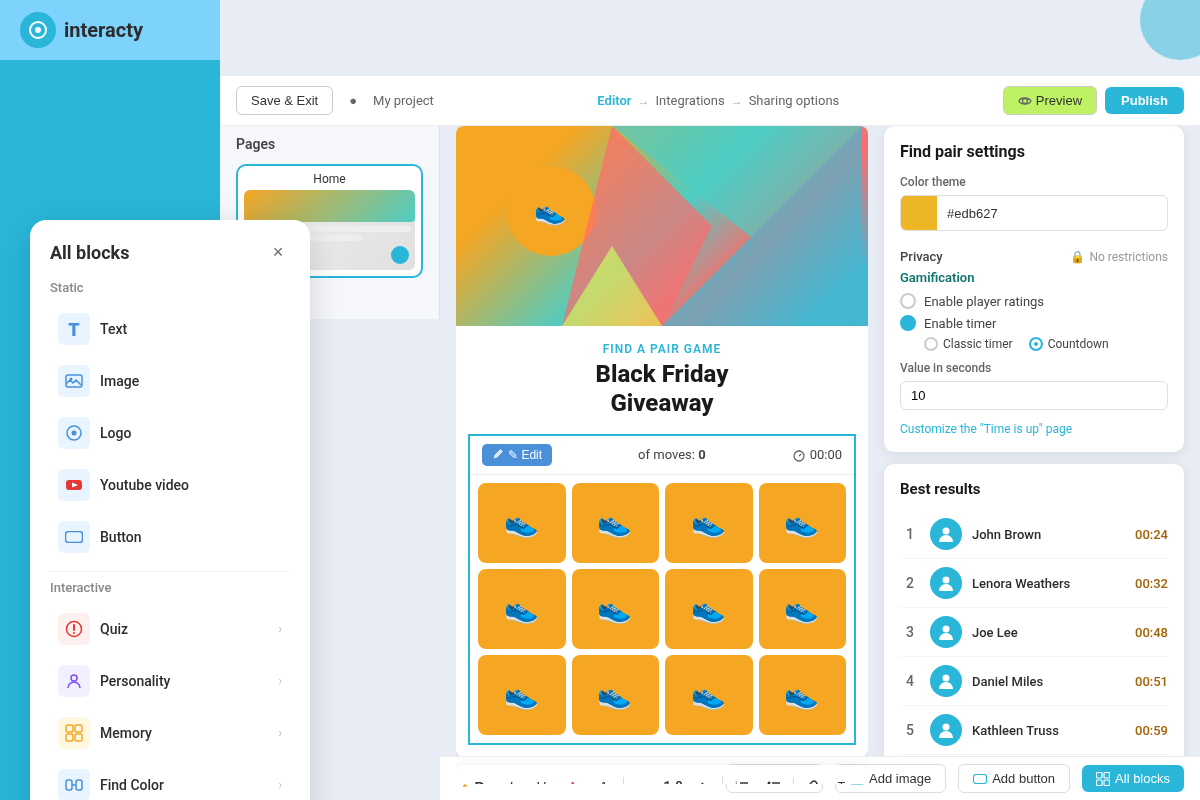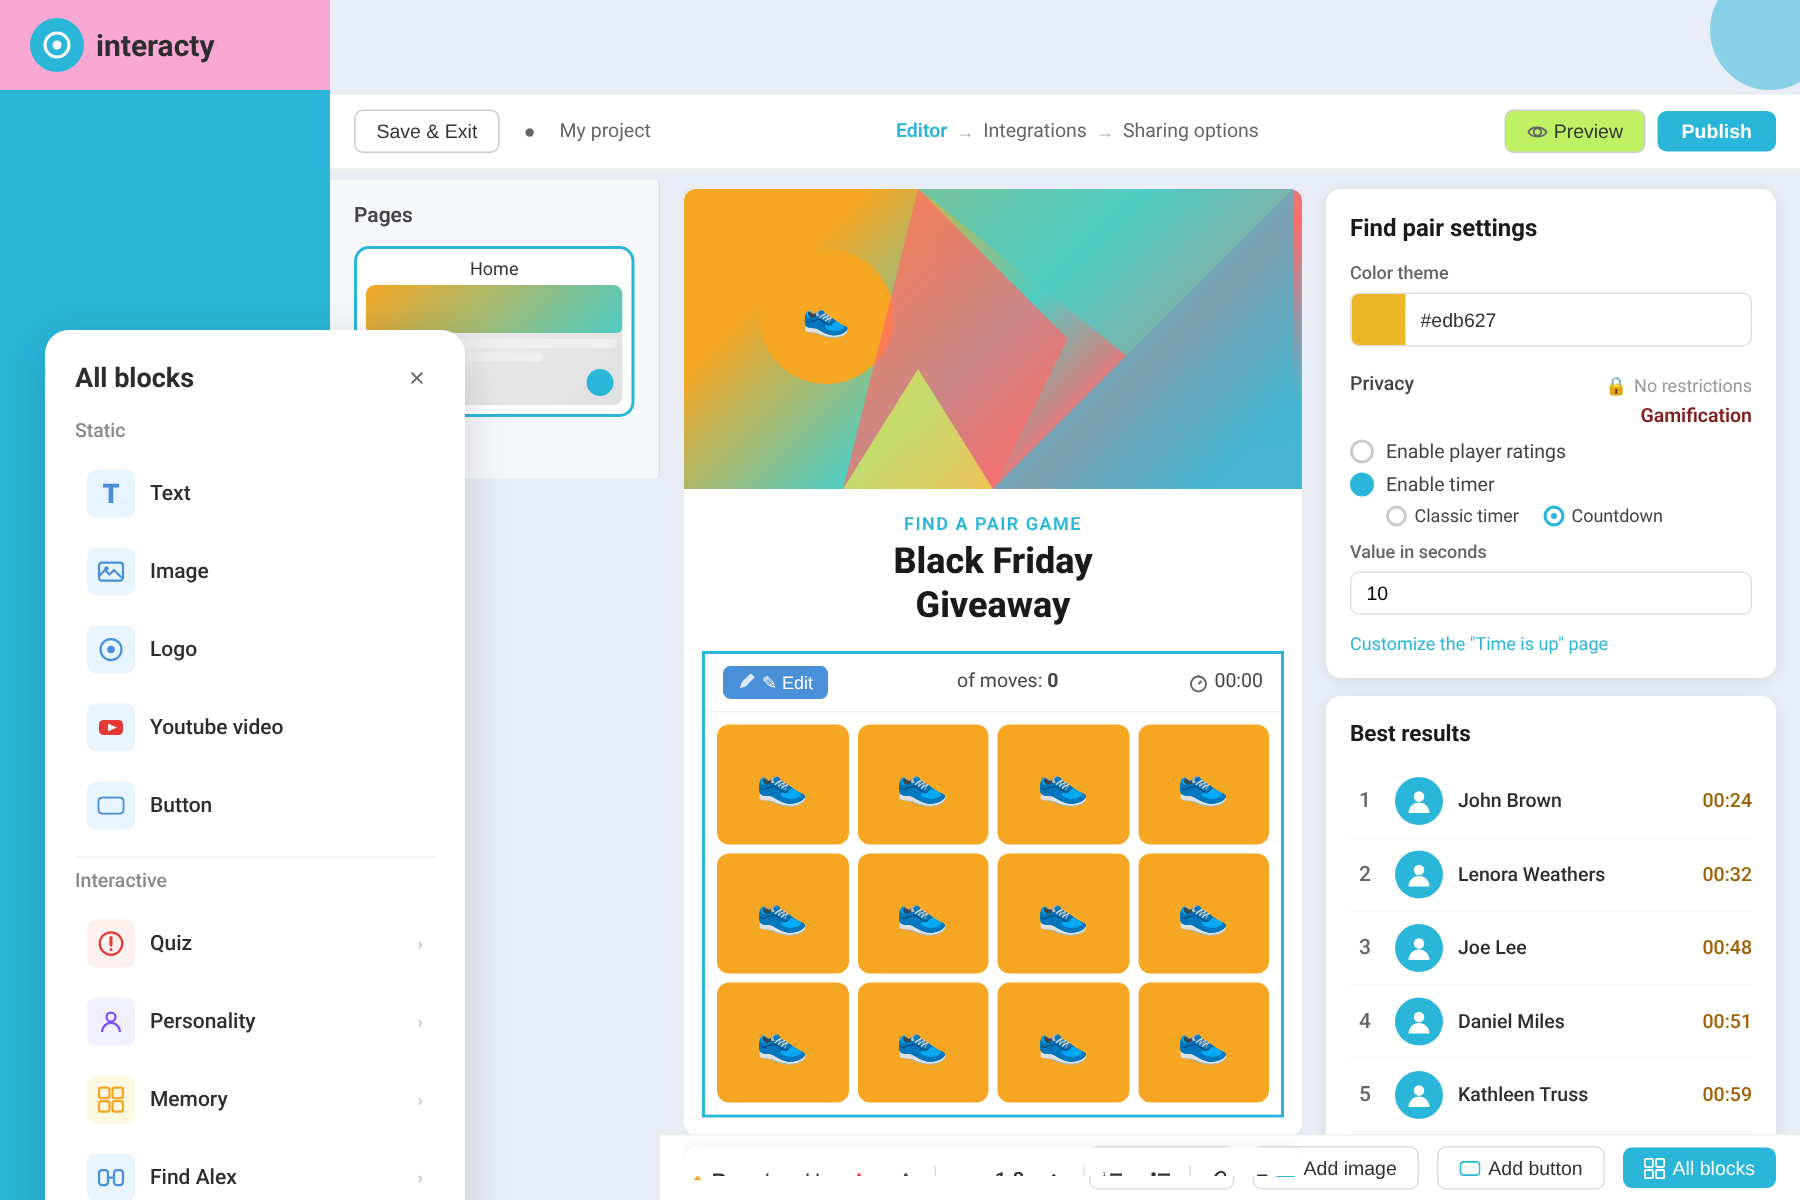--- a/index.html
+++ b/index.html
@@ -24,21 +24,21 @@
     .sidebar-left {
       position: absolute;
       top: 0; left: 0;
       width: 220px;
       height: 800px;
       background: #29b6d9;
       z-index: 50;
     }
     .sidebar-left-top {
       height: 60px;
-      background: #f9a8d4;
+      background: #7dd3fc;
       display: flex; align-items: center;
       padding: 0 20px;
       gap: 8px;
     }
 
     
     .blocks-panel {
       position: absolute;
       top: 220px; left: 30px;
       width: 280px;
@@ -83,21 +83,21 @@
     .editor-container {
       position: absolute;
       top: 60px; left: 220px; right: 0;
       height: 740px;
       background: #e8edf5;
     }
 
     
     .editor-toolbar {
       position: absolute;
-      top: 3px; left: 0; right: 0;
+      top: 16px; left: 0; right: 0;
       height: 50px;
       background: white;
       display: flex; align-items: center;
       padding: 0 16px; gap: 16px;
       border-bottom: 1px solid #eee;
       z-index: 60;
     }
     .save-exit-btn {
       padding: 6px 14px;
       border: 1.5px solid #ccc;
@@ -312,21 +312,21 @@
     .privacy-row {
       display: flex; justify-content: space-between; align-items: center;
       padding: 6px 0;
     }
     .privacy-label-text { font-size: 13px; color: #444; font-weight: 500; }
     .no-restrictions {
       display: flex; align-items: center; gap: 4px;
       font-size: 12px; color: #999;
     }
     .lock-icon { font-size: 12px; }
-    .section-title-sm { font-size: 13px; font-weight: 600; color: #7f1d1d; margin-bottom: 8px; text-align: right; }
+    .section-title-sm { font-size: 13px; font-weight: 600; color: #0f766e; margin-bottom: 8px; }
     .checkbox-row {
       display: flex; align-items: center; gap: 8px;
       margin-bottom: 6px;
     }
     .checkbox-circle {
       width: 16px; height: 16px;
       border-radius: 50%;
       border: 2px solid #ccc;
       flex-shrink: 0;
     }
@@ -552,21 +552,21 @@
   </div>
   <div class="block-item has-arrow">
     <div class="block-item-left">
       <div class="block-icon" style="background:#e8f4ff; color:#4a90d9;">
         <svg width="18" height="18" viewBox="0 0 18 18">
             <rect x="1" y="4" width="6" height="10" rx="2" stroke="#4a90d9" stroke-width="1.5" fill="none"></rect>
             <rect x="11" y="4" width="6" height="10" rx="2" stroke="#4a90d9" stroke-width="1.5" fill="none"></rect>
             <line x1="7" y1="9" x2="11" y2="9" stroke="#4a90d9" stroke-width="1.5"></line>
           </svg>
       </div>
-      <span class="block-label">Find Alex</span>
+      <span class="block-label">Find Color</span>
     </div>
     <span class="arrow-icon">›</span>
   </div>
 
 </div>
 
 <div class="editor-container">
 
   <div class="editor-toolbar">
     <button class="save-exit-btn">Save &amp; Exit</button>

